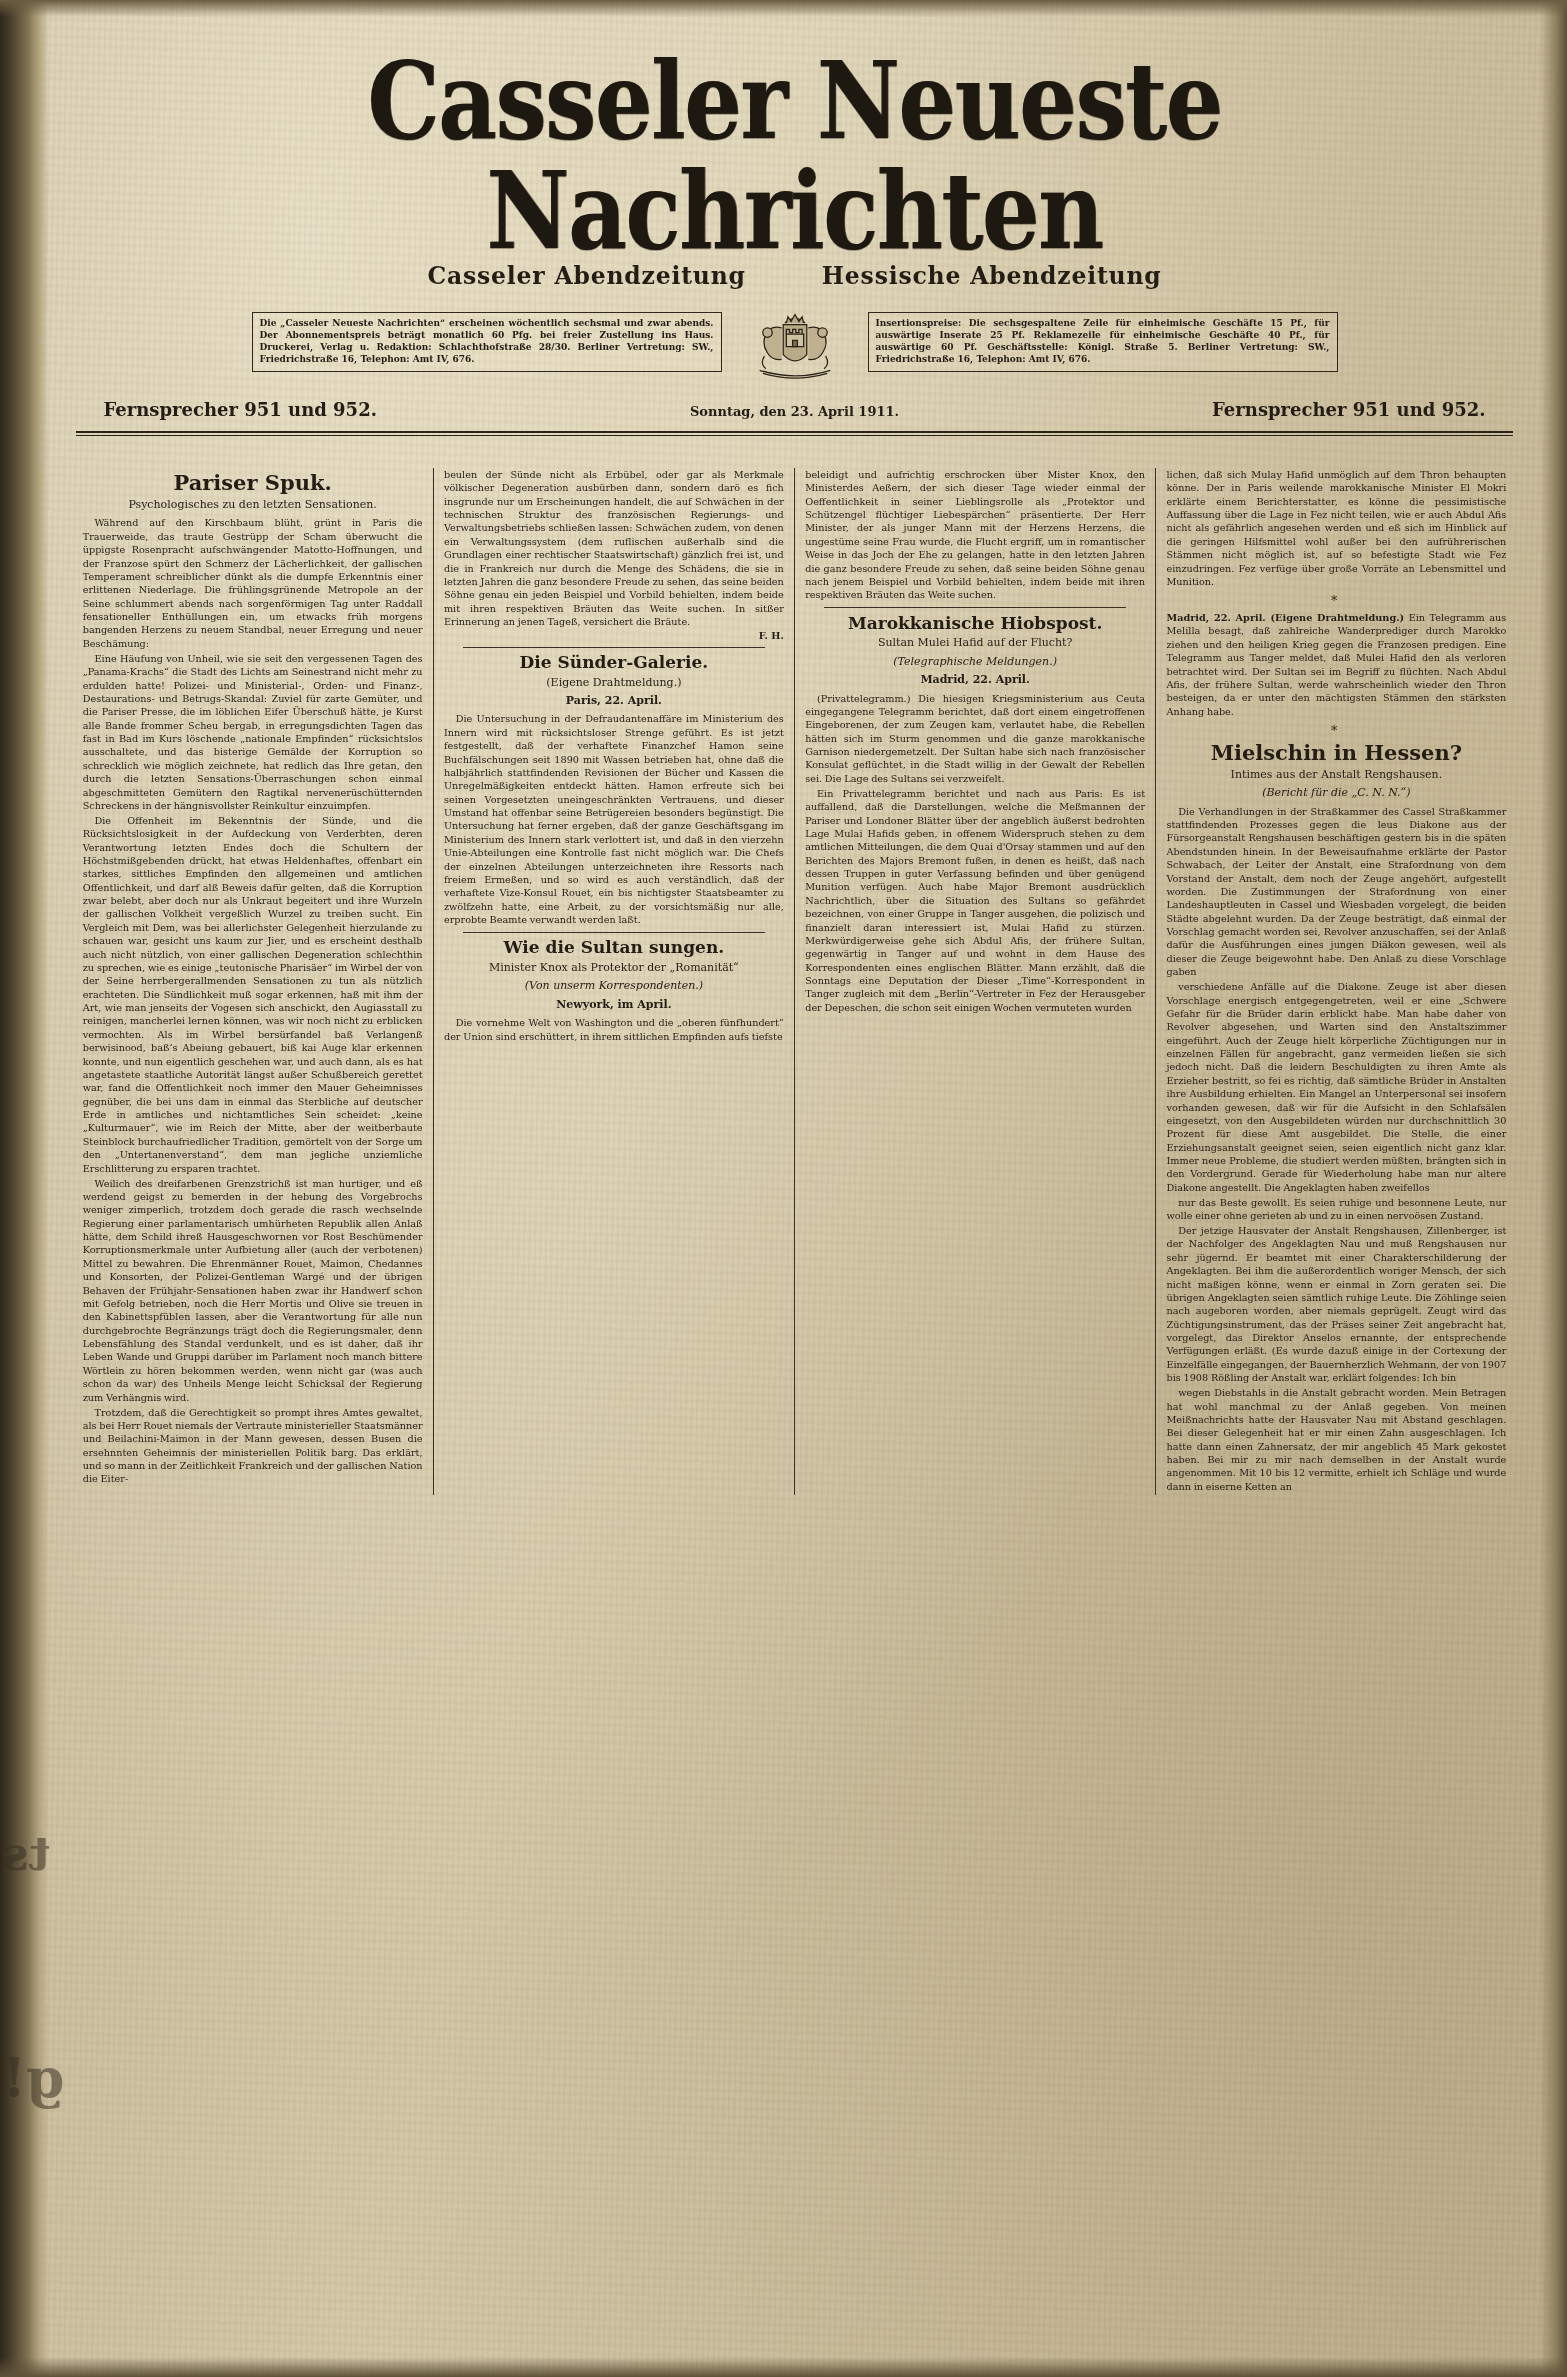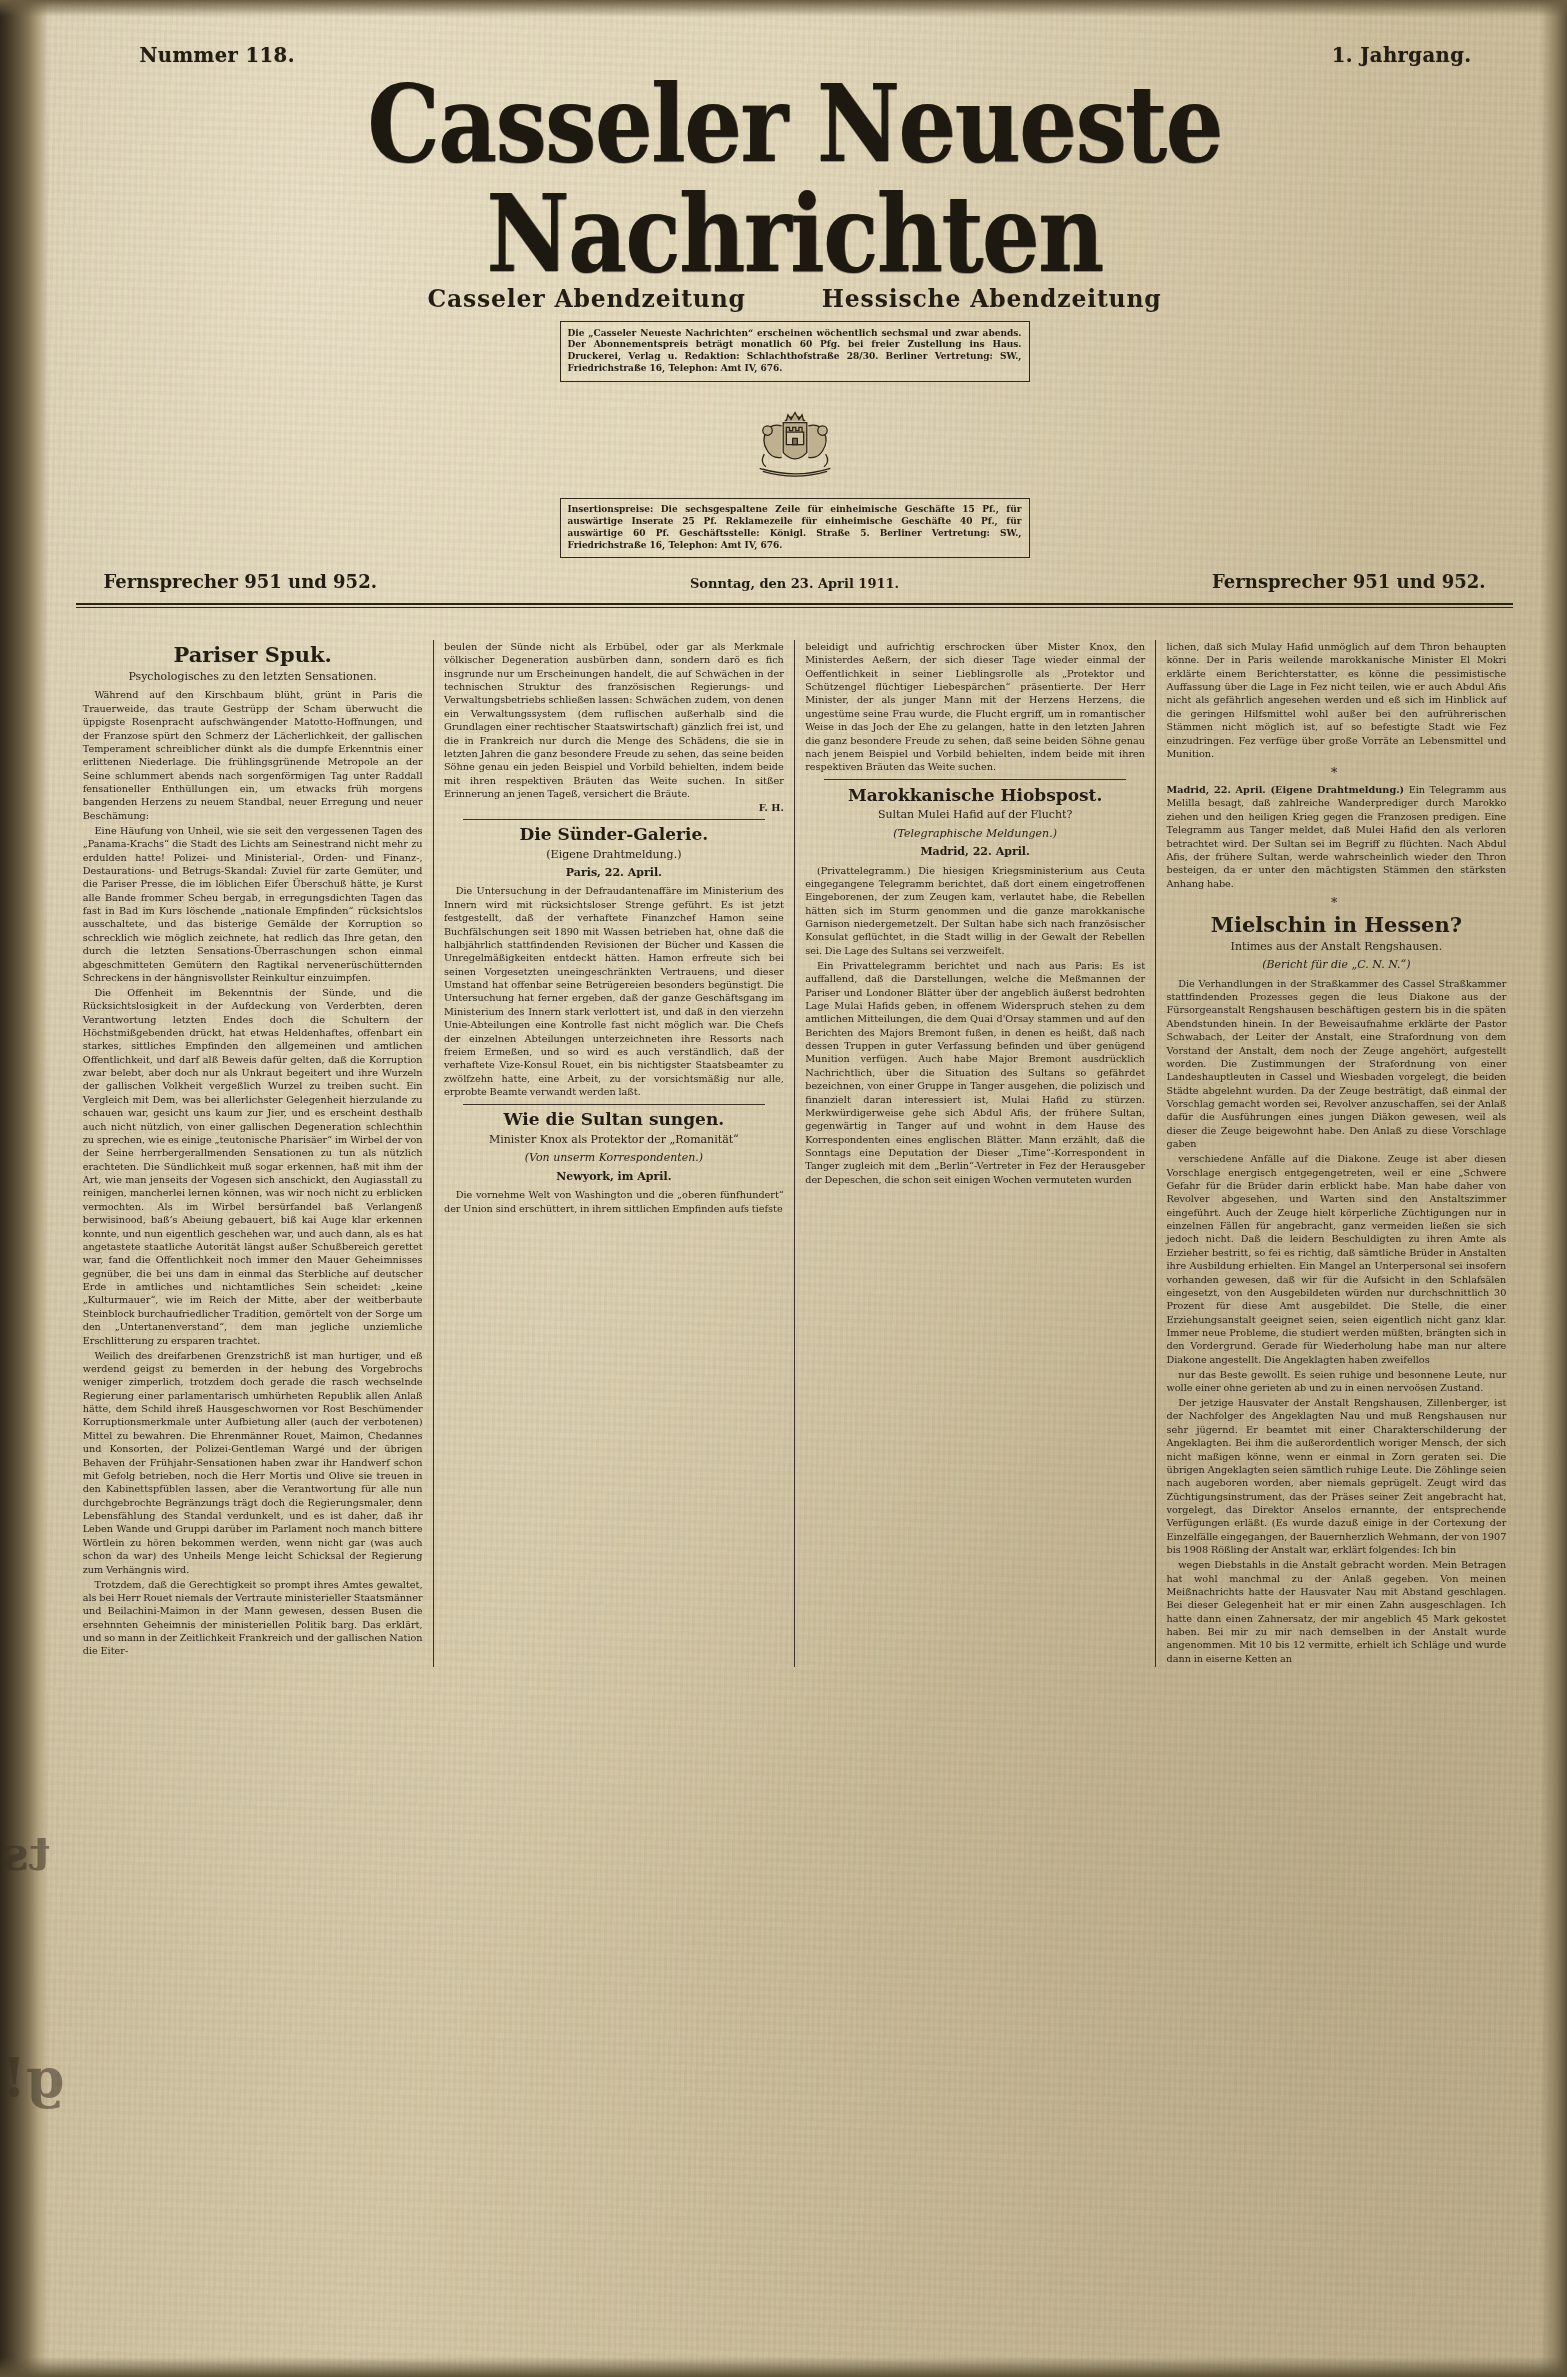--- a/index.html
+++ b/index.html
@@ -125,21 +125,20 @@
     font-size: 23.5px;
     font-weight: bold;
     letter-spacing: 0.8px;
   }
   .crest-row {
     margin-top: 7.8px;
     display: flex;
     align-items: center;
     justify-content: center;
     gap: 14px;
-    flex-direction: column;
   }
   .notice-box {
     width: 470px;
     border: 1.6px solid #30281b;
     padding: 5.5px 7px;
     font-size: 9px;
     line-height: 1.32;
     text-align: justify;
     font-weight: bold;
     box-sizing: border-box;
@@ -244,24 +243,20 @@
   <div class="scan-edge-right"></div>
   <div class="scan-edge-top"></div>
   <div class="scan-edge-bottom"></div>
 
   <div class="bleed" style="top:1826px; font-size:47px;">ts</div>
   <div class="bleed" style="top:2045px; font-size:55px;">g!</div>
 
   <div class="sheet">
 
     <div class="masthead">
-      <div class="mast-top">
-        <span>Nummer 118.</span>
-        <span>1. Jahrgang.</span>
-      </div>
 
       <div class="paper-title">Casseler Neueste Nachrichten</div>
 
       <div class="subtitles">
         <span>Casseler Abendzeitung</span>
         <span>Hessische Abendzeitung</span>
       </div>
 
       <div class="crest-row">
         <div class="notice-box">Die „Casseler Neueste Nachrichten“ erscheinen wöchentlich sechsmal und zwar abends. Der Abonnementspreis beträgt monatlich 60 Pfg. bei freier Zustellung ins Haus. Druckerei, Verlag u. Redaktion: Schlachthofstraße 28/30. Berliner Vertretung: SW., Friedrichstraße 16, Telephon: Amt IV, 676.</div>

